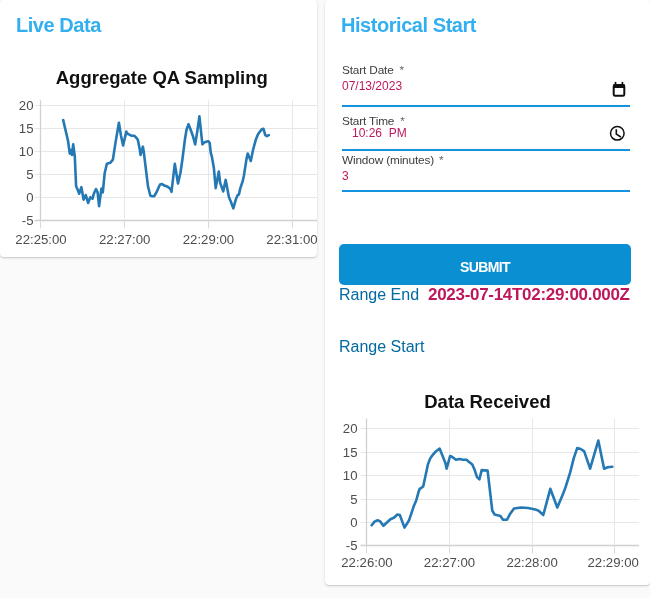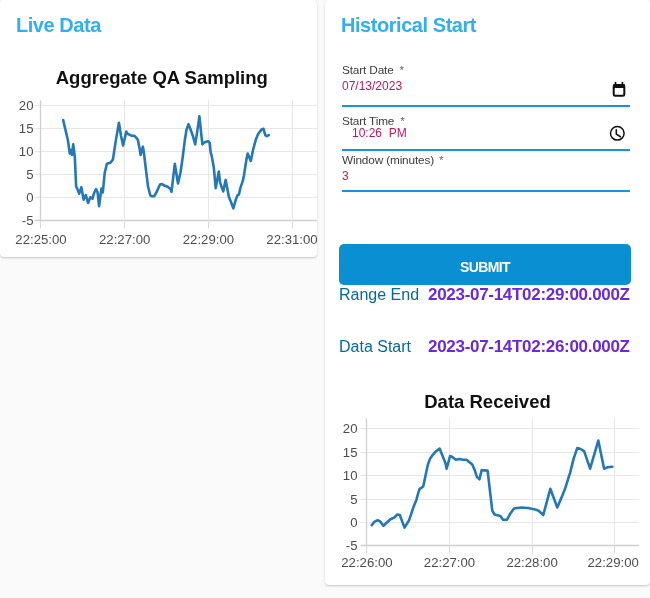--- a/index.html
+++ b/index.html
@@ -9,21 +9,21 @@
         box-shadow:0 1px 3px rgba(0,0,0,0.12),0 1px 1px rgba(0,0,0,0.1);}
   .cardR{position:absolute;left:325px;top:0;width:325px;height:585px;background:#fff;border-radius:4px;
         box-shadow:0 1px 3px rgba(0,0,0,0.12),0 1px 1px rgba(0,0,0,0.1);}
   .hdr{position:absolute;font-size:20px;font-weight:bold;color:#32aff0;letter-spacing:-0.45px;}
   .flabel{position:absolute;font-size:11.8px;color:#3d3d3d;letter-spacing:-0.15px;}
   .fvalue{position:absolute;font-size:12px;color:#be185d;}
   .uline{position:absolute;height:2px;background:#1693e0;width:288px;left:342px;}
   .btn{position:absolute;left:339px;top:211.5px;width:292px;height:41.5px;background:#0a8fd2;border-radius:5px;
        color:#fff;font-weight:bold;font-size:14px;letter-spacing:-0.6px;text-align:center;line-height:46.6px;margin-top:32px;}
   .rlabel{position:absolute;font-size:16px;color:#0369a1;text-align:right;}
-  .rvalue{position:absolute;font-size:17px;font-weight:bold;color:#6d28d9;letter-spacing:-0.3px;}
+  .rvalue{position:absolute;font-size:17px;font-weight:bold;color:#be185d;letter-spacing:-0.3px;}
 </style>
 </head>
 <body>
 <div class="page">
   <div class="cardL"></div>
   <div class="cardR"></div>
   <div class="hdr" style="left:16px;top:13.5px;">Live Data</div>
   <div class="hdr" style="left:341px;top:13.5px;">Historical Start</div>
 
   <div class="flabel" style="left:342px;top:62.7px;text-align:center;">Start Date<span style="color:#666;margin-left:6px">*</span></div>
@@ -35,22 +35,21 @@
   <div class="uline" style="top:148.6px;"></div>
 
   <div class="flabel" style="left:342px;top:152.6px;">Window (minutes)<span style="color:#666;margin-left:5px">*</span></div>
   <div class="fvalue" style="left:342px;top:169px;">3</div>
   <div class="uline" style="top:190.3px;"></div>
 
   <div class="btn">SUBMIT</div>
 
   <div class="rlabel" style="left:339px;top:286.2px;">Range End</div>
   <div class="rvalue" style="right:20.3px;top:284.5px;">2023-07-14T02:29:00.000Z</div>
-  <div class="rlabel" style="left:339px;top:338.4px;">Data Start</div>
-  <div class="rvalue" style="right:20.3px;top:336.8px;">2023-07-14T02:26:00.000Z</div>
+  <div class="rlabel" style="left:339px;top:338.4px;">Range Start</div>
 
   <svg width="650" height="598" viewBox="0 0 650 598" style="position:absolute;left:0;top:0">
 <line x1="34.6" y1="105.5" x2="317.0" y2="105.5" stroke="#e7e7e7" stroke-width="1"></line>
 <line x1="34.6" y1="128.5" x2="317.0" y2="128.5" stroke="#e7e7e7" stroke-width="1"></line>
 <line x1="34.6" y1="151.5" x2="317.0" y2="151.5" stroke="#e7e7e7" stroke-width="1"></line>
 <line x1="34.6" y1="174.5" x2="317.0" y2="174.5" stroke="#e7e7e7" stroke-width="1"></line>
 <line x1="34.6" y1="197.5" x2="317.0" y2="197.5" stroke="#e7e7e7" stroke-width="1"></line>
 <line x1="34.6" y1="220.5" x2="317.0" y2="220.5" stroke="#d0d0d0" stroke-width="1.3"></line>
 <line x1="40.5" y1="100.3" x2="40.5" y2="220.5" stroke="#d0d0d0" stroke-width="1.3"></line>
 <line x1="40.5" y1="220.5" x2="40.5" y2="228.5" stroke="#dadada" stroke-width="1"></line>

